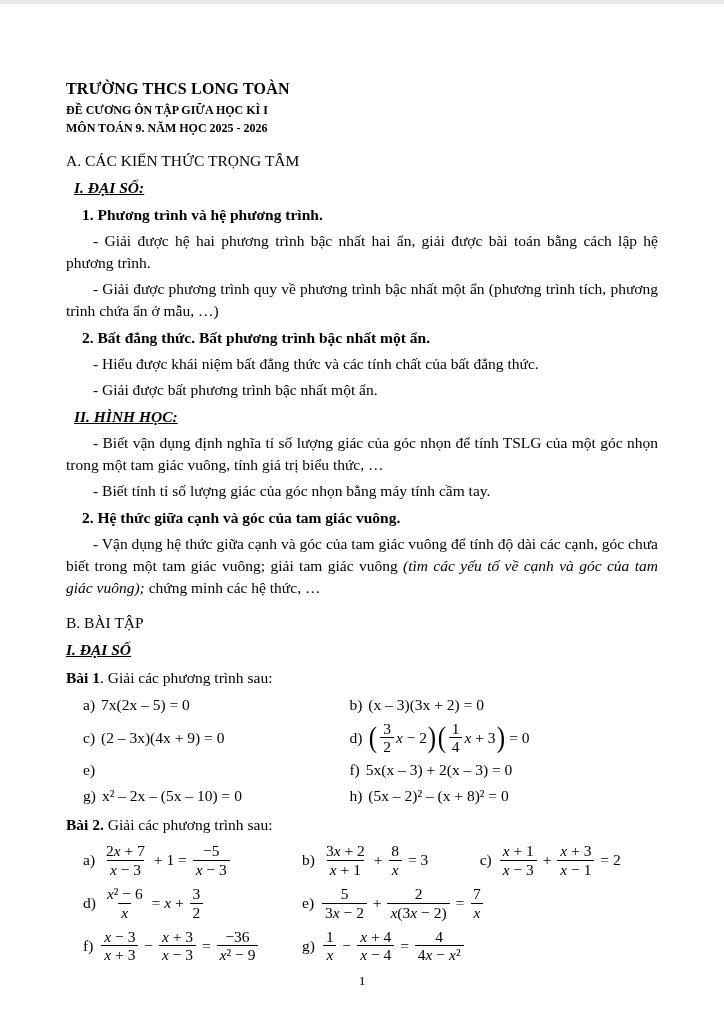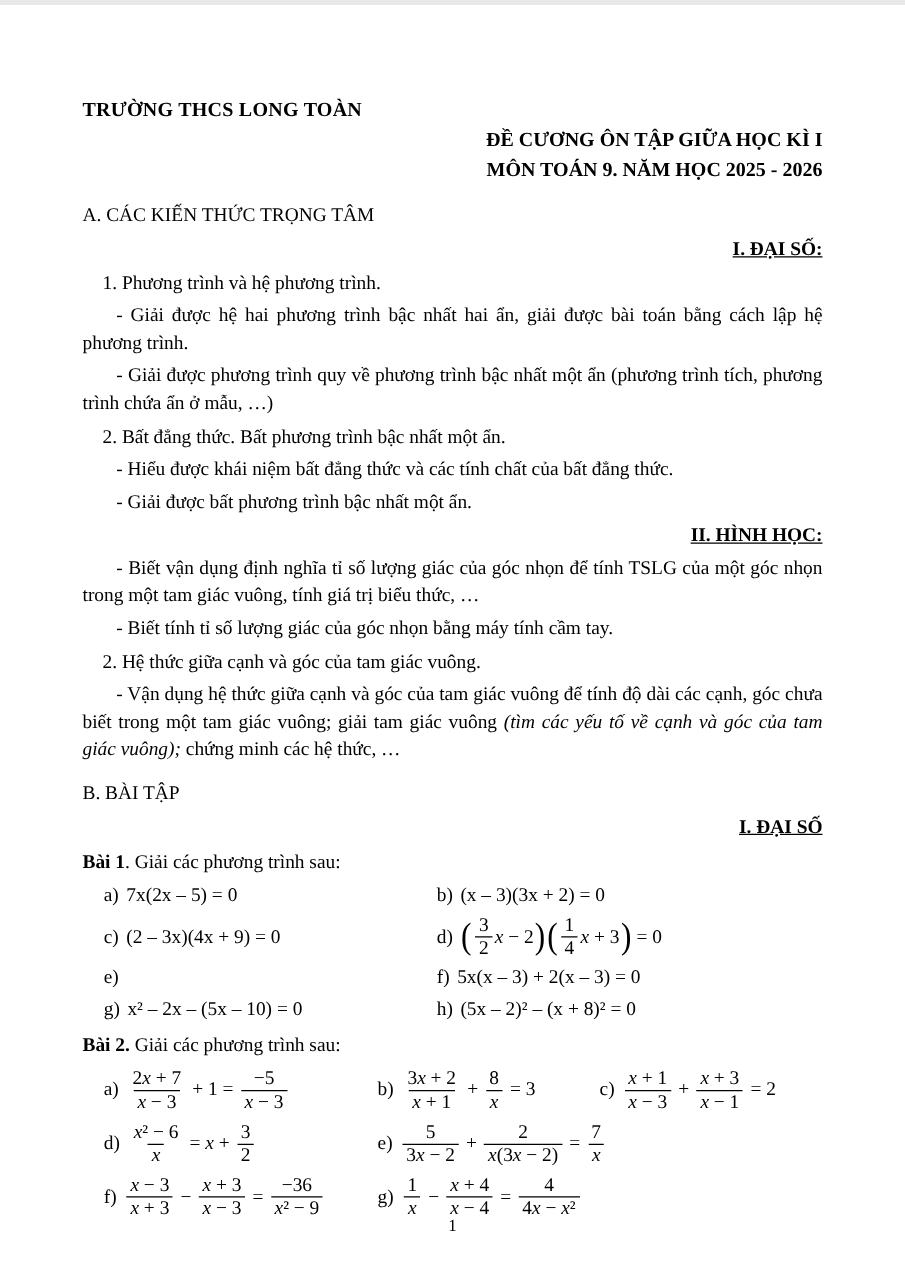--- a/index.html
+++ b/index.html
@@ -10,24 +10,24 @@
     box-sizing: border-box;
     padding: 74px 66px 0 66px;
     position: relative;
     overflow: hidden;
     font-family: "Liberation Serif", "DejaVu Serif", serif;
     font-size: 15.5px;
     line-height: 1.42;
     color: #000;
   }
   .school { font-weight: bold; font-size: 16px; letter-spacing: 0.2px; }
-  .title  { text-align: right; font-weight: bold; font-size: 16px; line-height: 1.5; }
+  .title  { text-align: left; font-weight: bold; font-size: 12px; line-height: 1.5; }
   .h-main { font-weight: normal; margin-top: 13px; }
-  .h-sec  { font-weight: bold; text-decoration: underline; margin: 5px 0 0 8px; text-align: right; }
-  .h-num  { font-weight: normal; margin: 5px 0 0 16px; }
+  .h-sec  { font-weight: bold; font-style: italic; text-decoration: underline; margin: 5px 0 0 8px; }
+  .h-num  { font-weight: bold; margin: 5px 0 0 16px; }
   .para   { margin: 4px 0; text-indent: 27px; text-align: justify; }
   .it     { font-style: italic; }
   .bai    { margin: 6px 0 4px 0; }
   .bai b  { font-weight: bold; }
 
   .row    { display: grid; margin: 1px 0; }
   .c2     { grid-template-columns: 45% 55%; }
   .c3     { grid-template-columns: 37% 30% 33%; }
   .c2b    { grid-template-columns: 37% 63%; }
   .rowpad { margin: 5px 0; }

